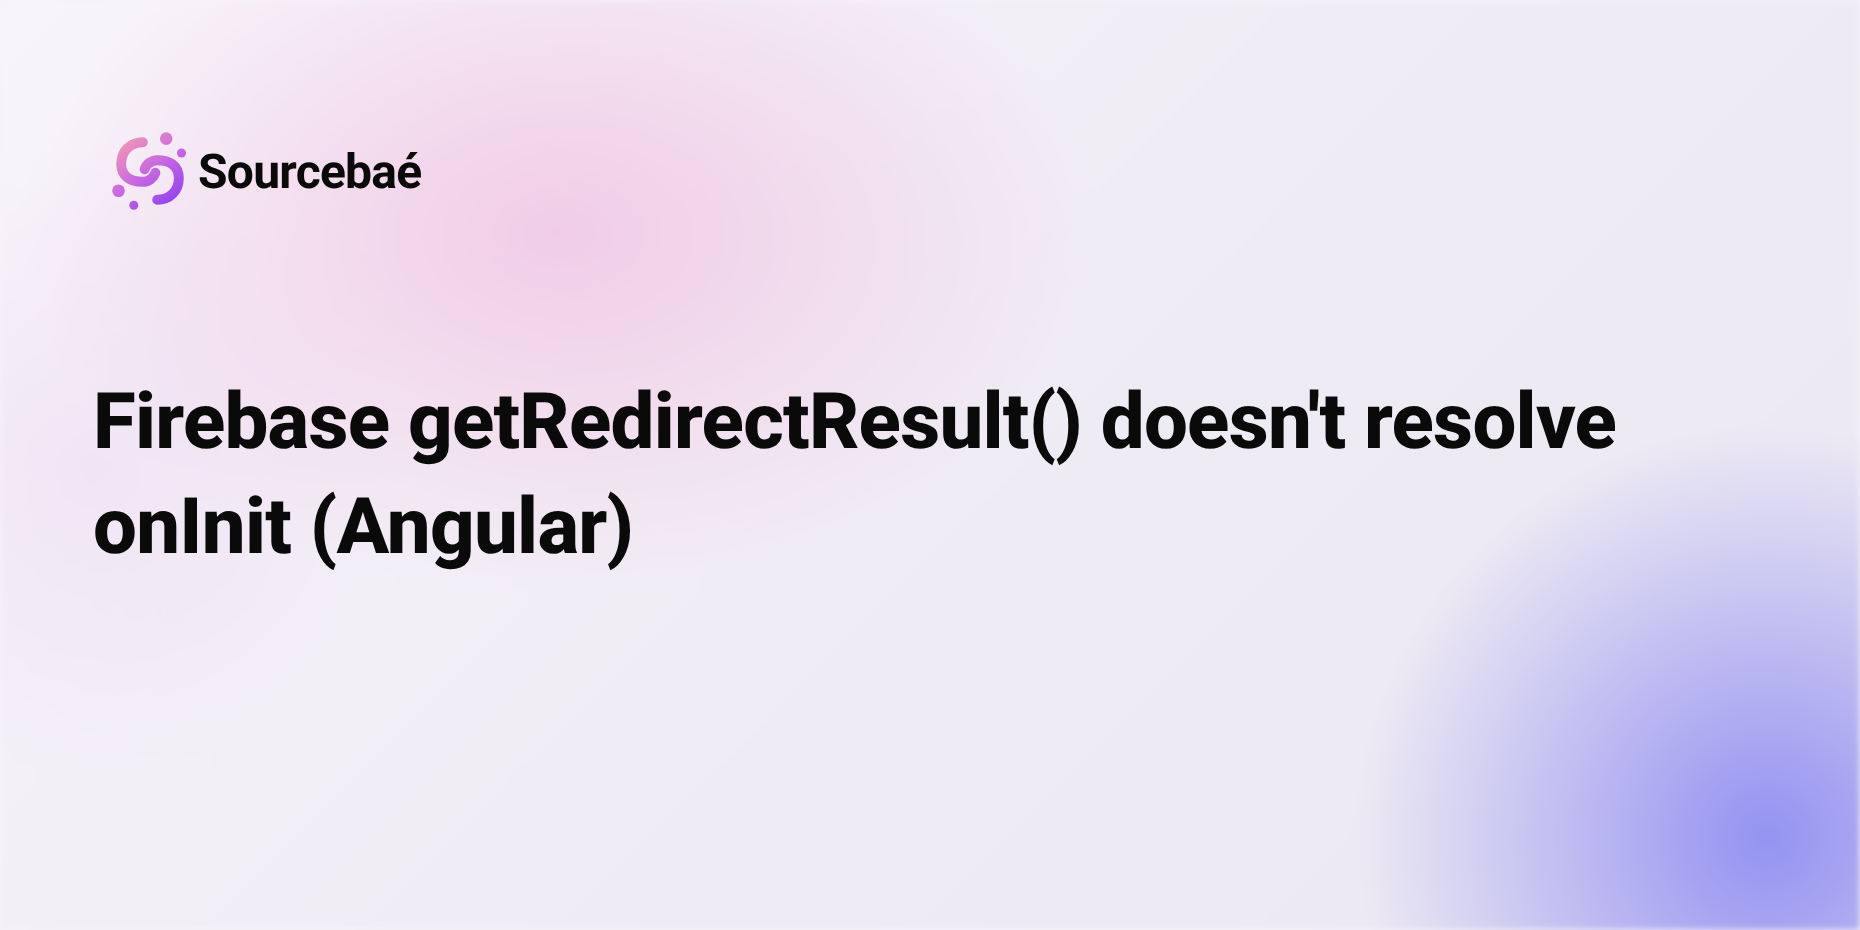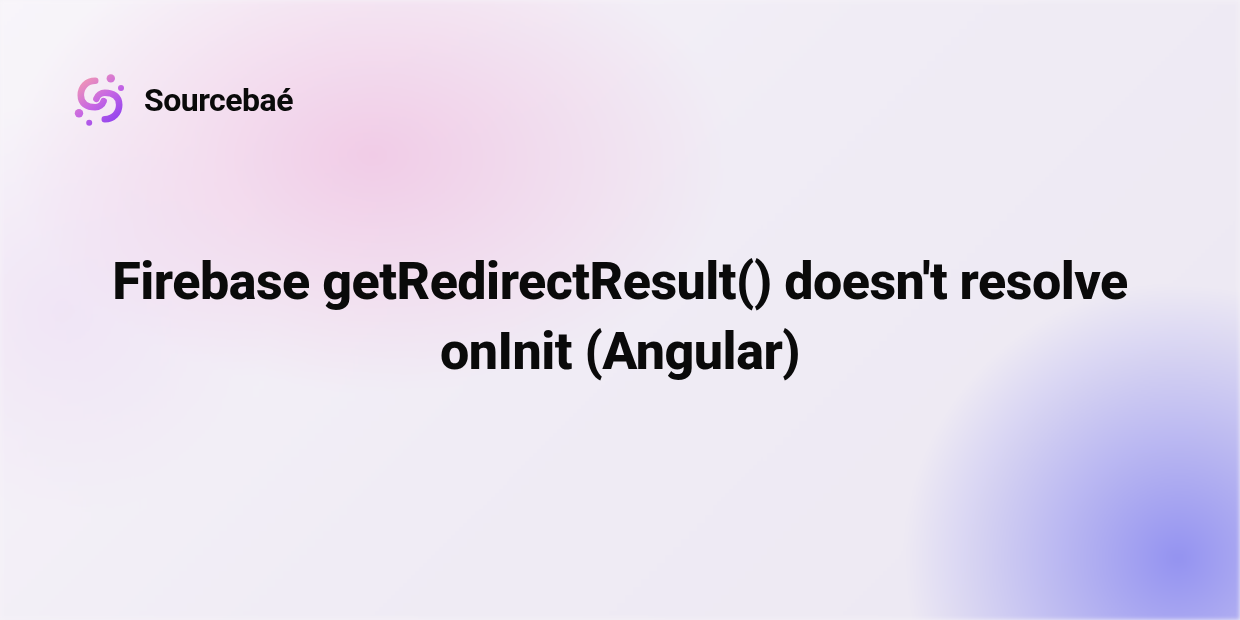--- a/index.html
+++ b/index.html
@@ -33,25 +33,25 @@
     
     .content {
       position: relative;
       z-index: 1;
       width: 100%;
       height: 100%;
     }
     
     .logo-container {
       position: absolute;
-      top: 70px;
+      top: 84px;
       left: 70px;
       display: flex;
       align-items: center;
-      gap: 14px;
+      gap: 2px;
       justify-content: center;
     }
     
     .logo-icon {
       width: 60px;
       height: 60px;
       display: flex;
       align-items: center;
       justify-content: center;
     }
@@ -62,21 +62,21 @@
       color: #0a0a0a;
       letter-spacing: -0.5px;
     }
     
     .headline {
       position: absolute;
       top: 50%;
       left: 50%;
       transform: translate(-50%, -45%);
       width: 90%;
-      text-align: center;
+      text-align: left;
       font-size: 52px;
       font-weight: 800;
       color: #0a0a0a;
       line-height: 1.35;
       letter-spacing: -0.5px;
     }
   </style>
 </head>
 <body>
 

